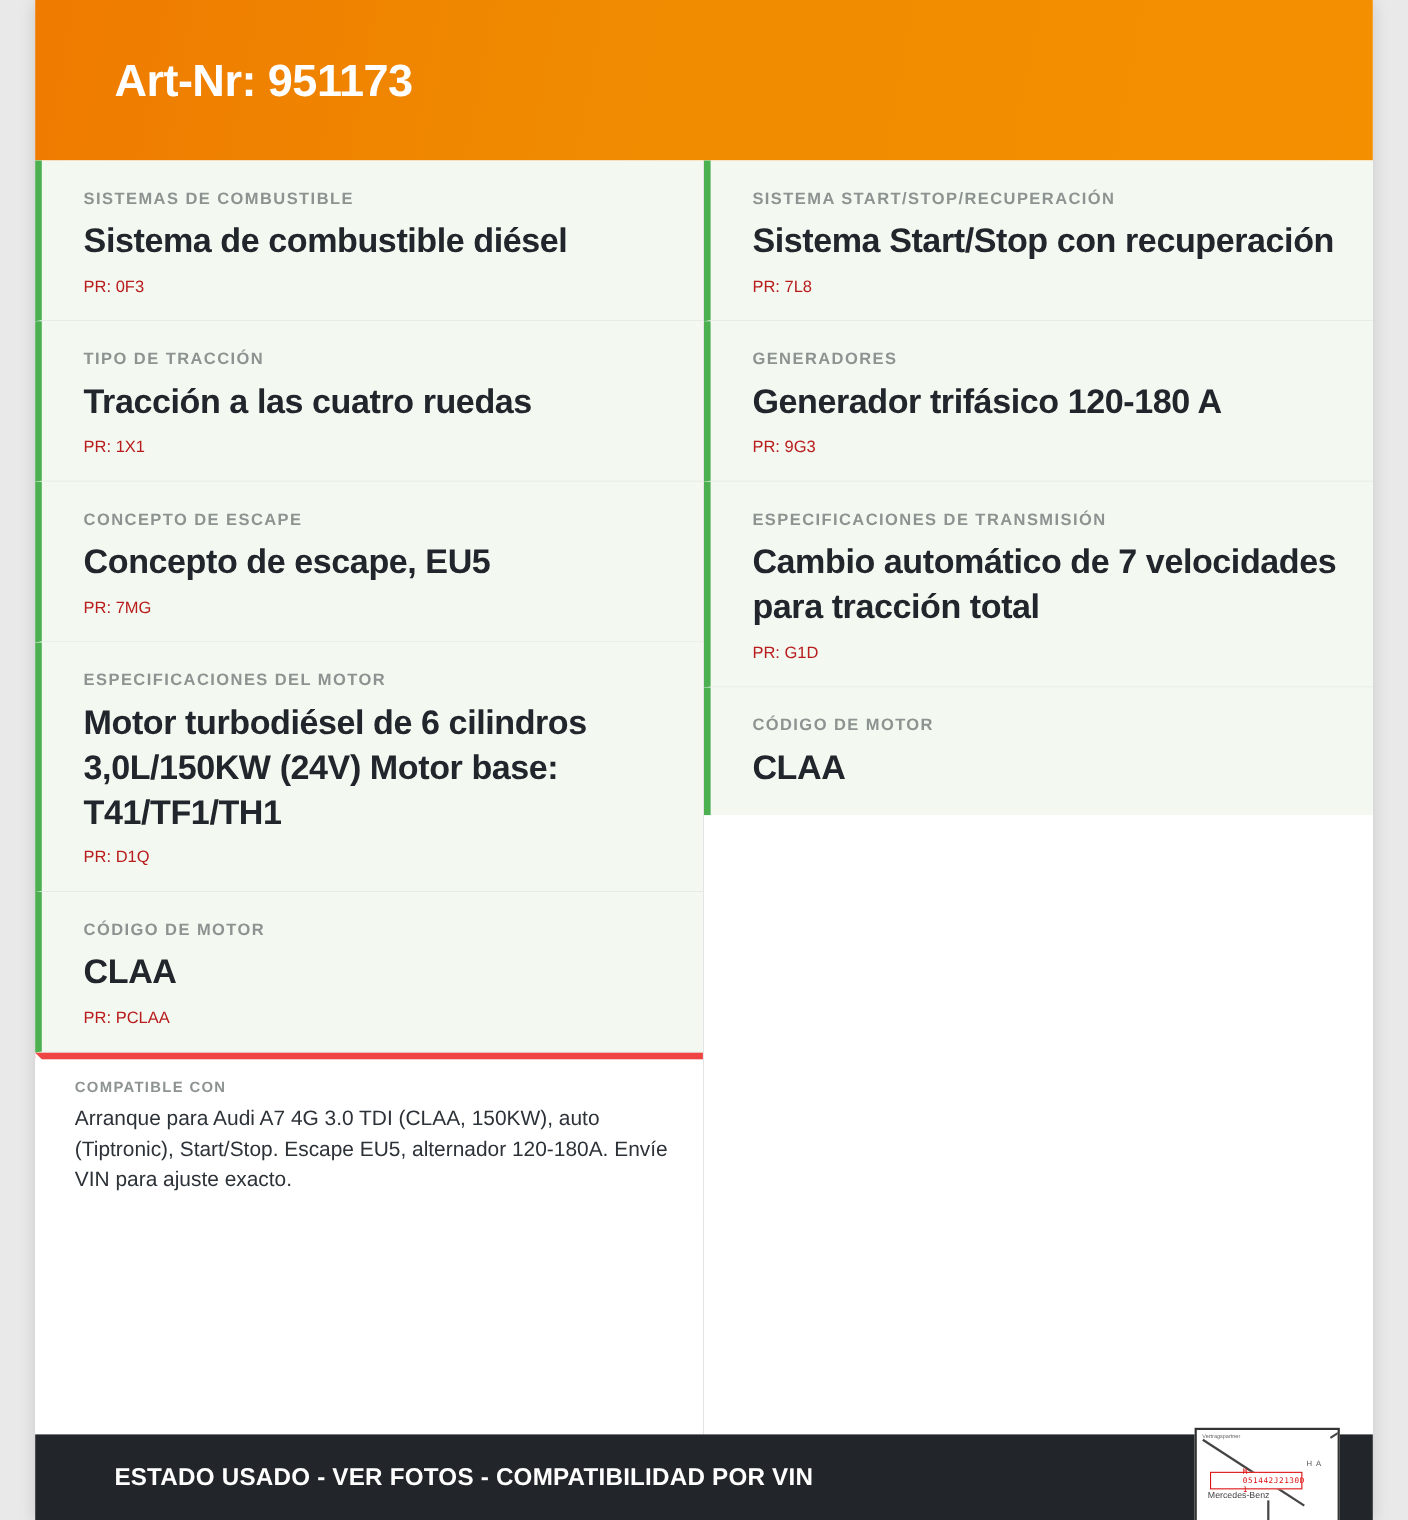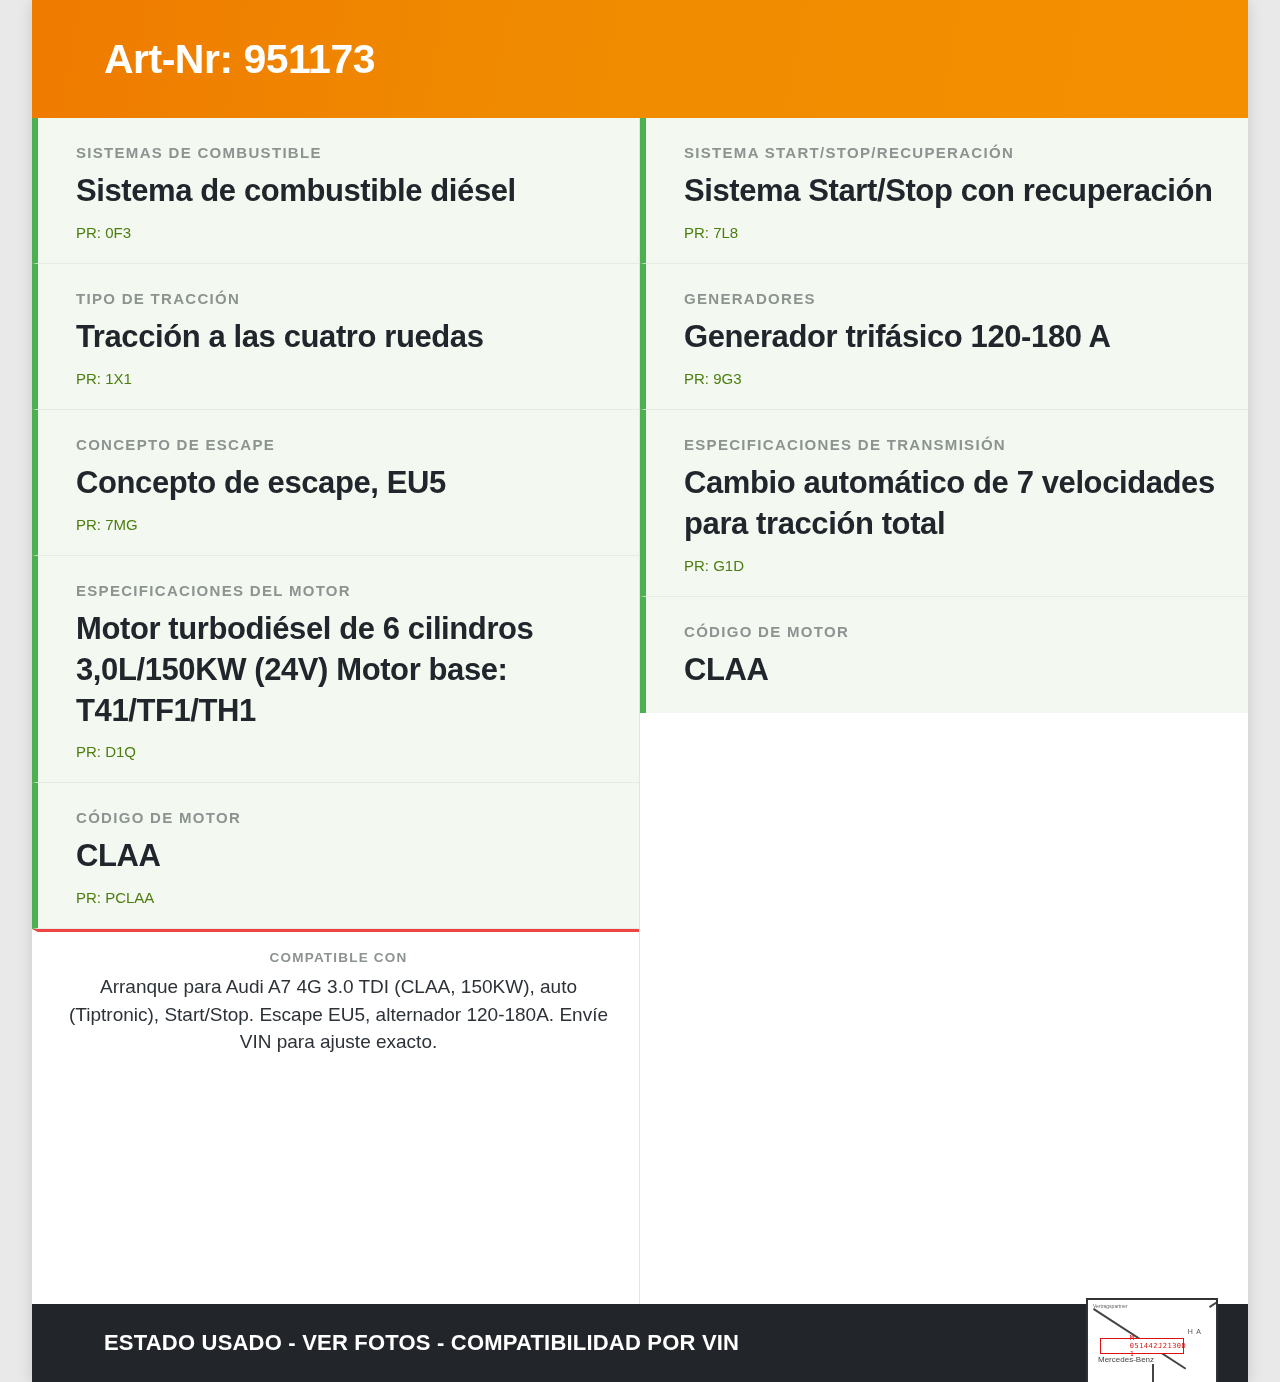--- a/index.html
+++ b/index.html
@@ -22,21 +22,21 @@
     top: 0;
     width: 1216px;
     height: 1382px;
     background: #ffffff;
     box-shadow: 0 2px 14px rgba(0,0,0,0.14);
     display: flex;
     flex-direction: column;
   }
   
   .header {
-    height: 118px;
+    height: 146px;
     background: linear-gradient(100deg, #ef7b00 0%, #f08a00 40%, #f49000 100%);
     display: flex;
     align-items: center;
     padding-left: 72px;
     flex: 0 0 auto;
   }
   .header-title {
     color: #ffffff;
     font-size: 41px;
     font-weight: bold;
@@ -71,30 +71,29 @@
   }
   .spec .val {
     font-size: 31px;
     font-weight: bold;
     color: #20262b;
     line-height: 1.32;
     letter-spacing: -0.4px;
   }
   .spec .pr {
     font-size: 15px;
-    color: #4d7c0f;
+    color: #b91c1c;
     margin-top: 12px;
   }
   
   .compat {
     background: #ffffff;
     border-left: 6px solid #ffffff;
-    border-top: 3px solid #ef4444;
+    border-top: 6px solid #ef4444;
     padding: 18px 30px 24px 30px;
-    text-align: center;
   }
   .compat .cat {
     font-size: 13.5px;
     font-weight: bold;
     letter-spacing: 1.2px;
     color: #8c9390;
     text-transform: uppercase;
     margin-bottom: 8px;
   }
   .compat .txt {

